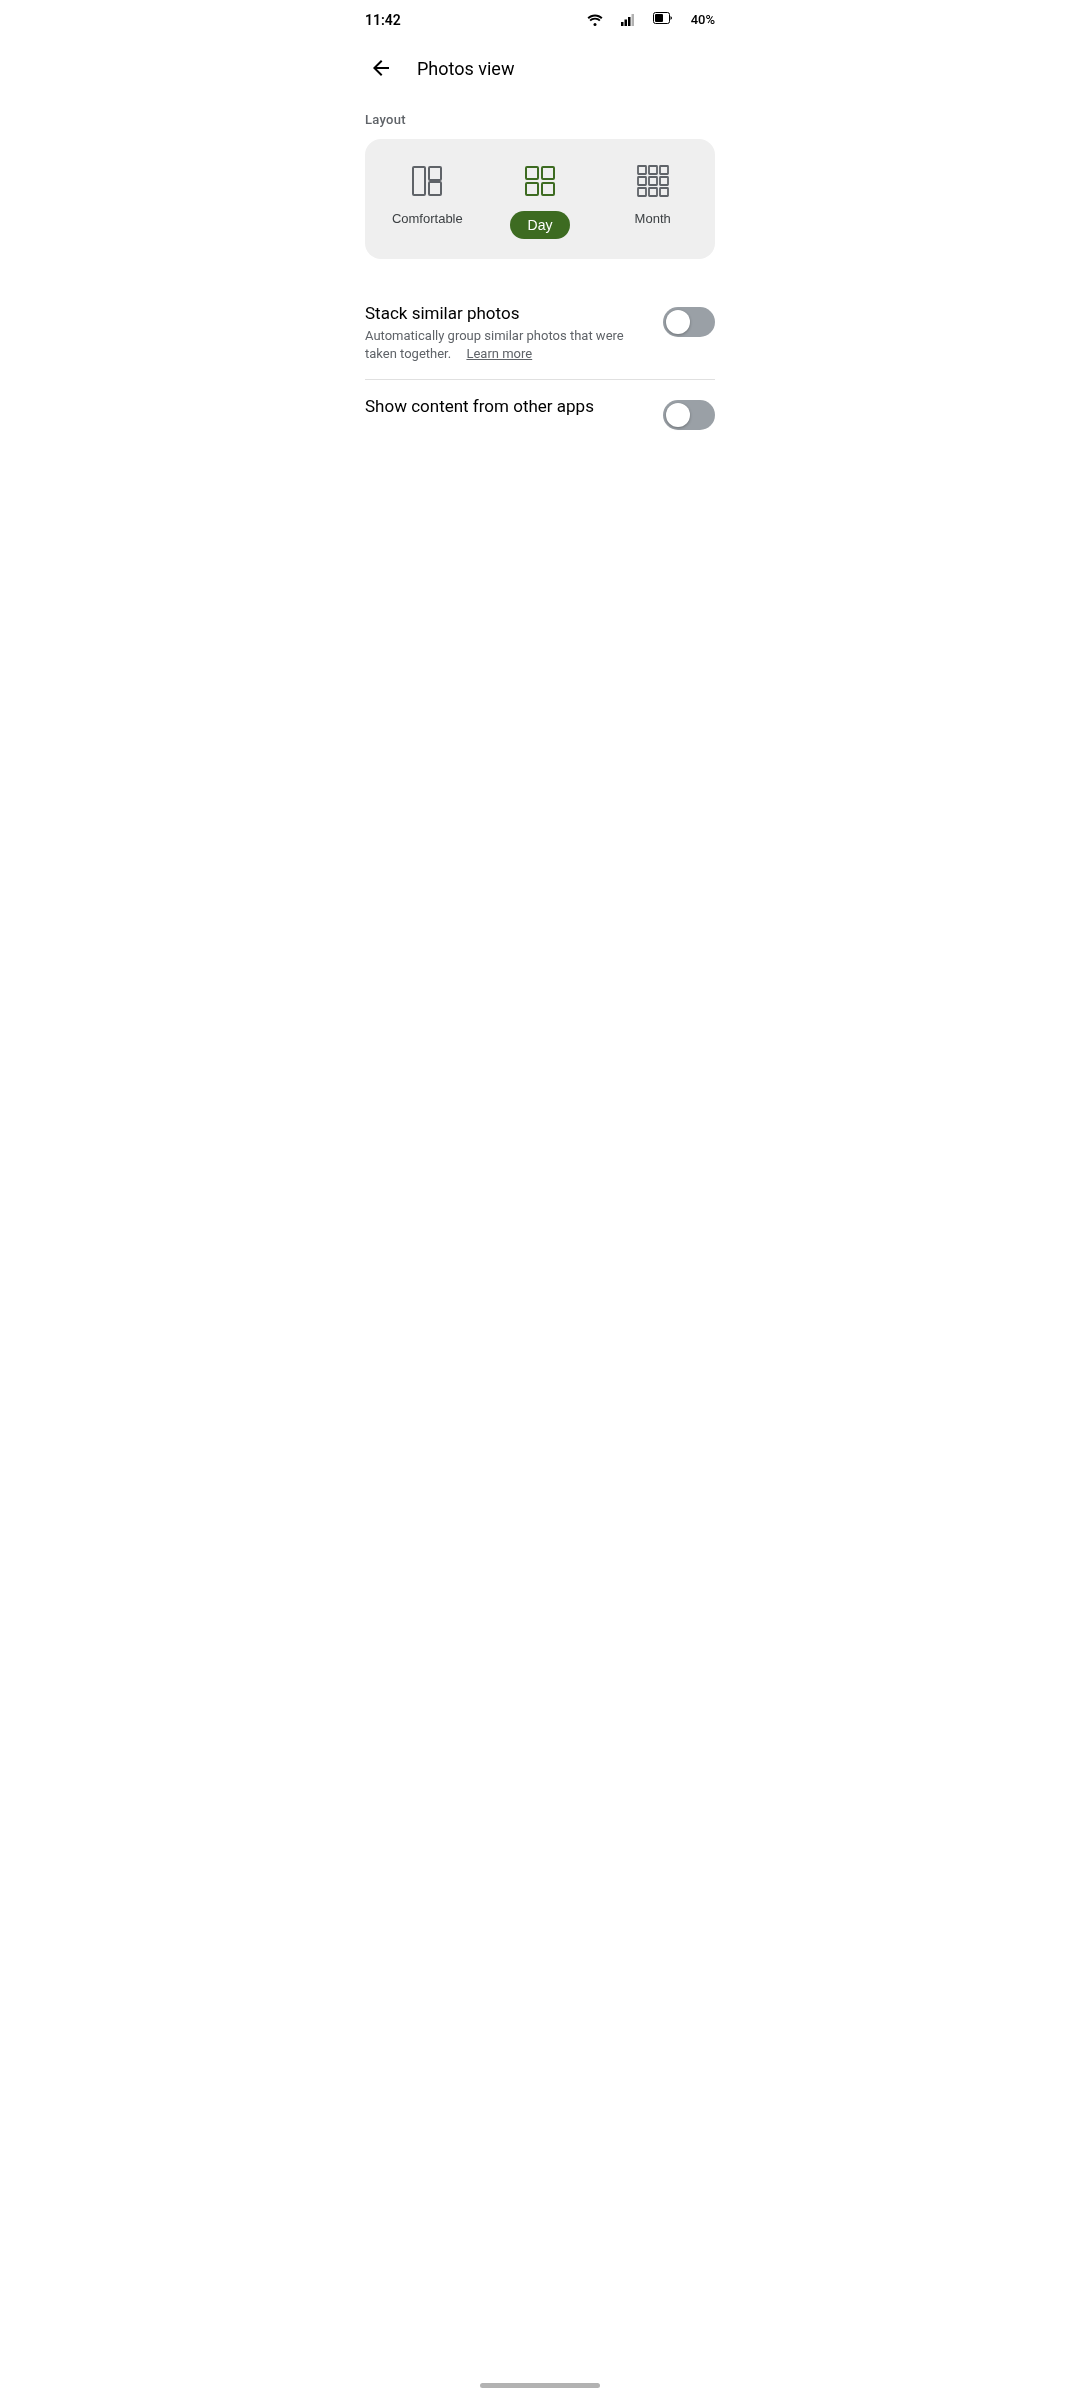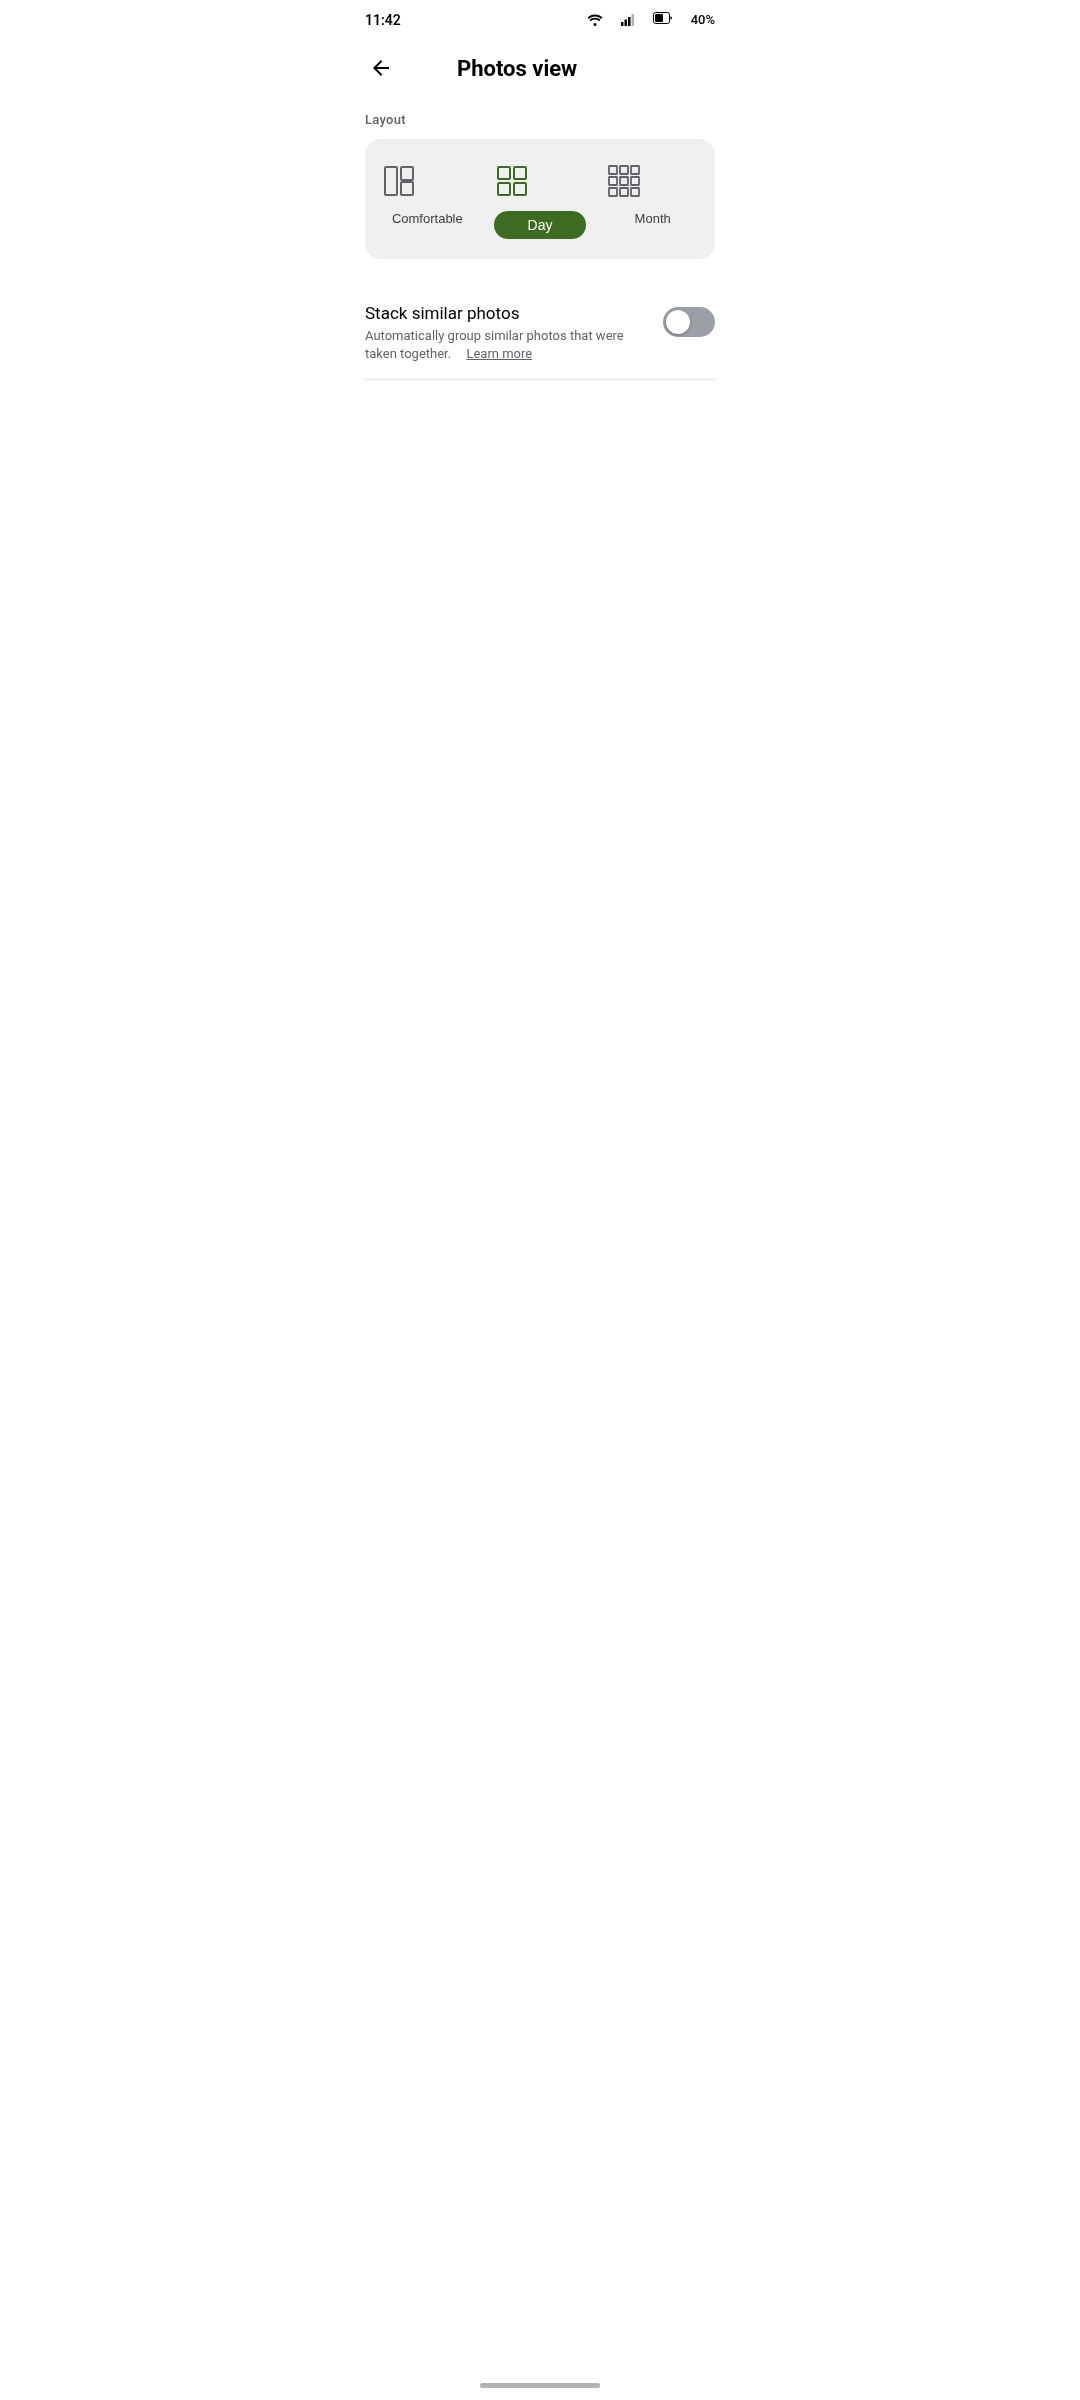--- a/index.html
+++ b/index.html
@@ -57,24 +57,23 @@
     .back-button {
       width: 40px;
       height: 40px;
       display: flex;
       align-items: center;
       justify-content: center;
       cursor: pointer;
     }
 
     .page-title {
-      font-size: 22px;
-      font-weight: 700;
+      font-size: 18px;
+      font-weight: 400;
       color: #000;
-      margin-left: 40px;
     }
 
     
     .content {
       padding: 8px 20px;
     }
 
     .section-label {
       font-size: 13px;
       color: #5f6368;
@@ -90,20 +89,21 @@
       padding: 8px;
       display: flex;
       gap: 4px;
       margin-bottom: 28px;
     }
 
     .layout-option {
       flex: 1;
       display: flex;
       flex-direction: column;
+      align-items: center;
       padding: 16px 8px 12px;
       border-radius: 12px;
       cursor: pointer;
       background: transparent;
       border: none;
       gap: 12px;
     }
 
     .layout-option.active {
       background: transparent;
@@ -302,16 +302,24 @@
         <span>Automatically group similar photos that were taken together.</span> <a href="#">Learn more</a>
       </div>
     </div>
     <div class="toggle-switch">
       <div class="toggle-knob"></div>
     </div>
   </div>
 
   <div class="divider"></div>
 
+  <div class="settings-row">
+    <div class="settings-row-content">
+      <div class="settings-row-title">Show content from other apps</div>
+    </div>
+    <div class="toggle-switch">
+      <div class="toggle-knob"></div>
+    </div>
+  </div>
 
 </div>
 
 <div class="bottom-indicator"></div>
 
 </body></html>

